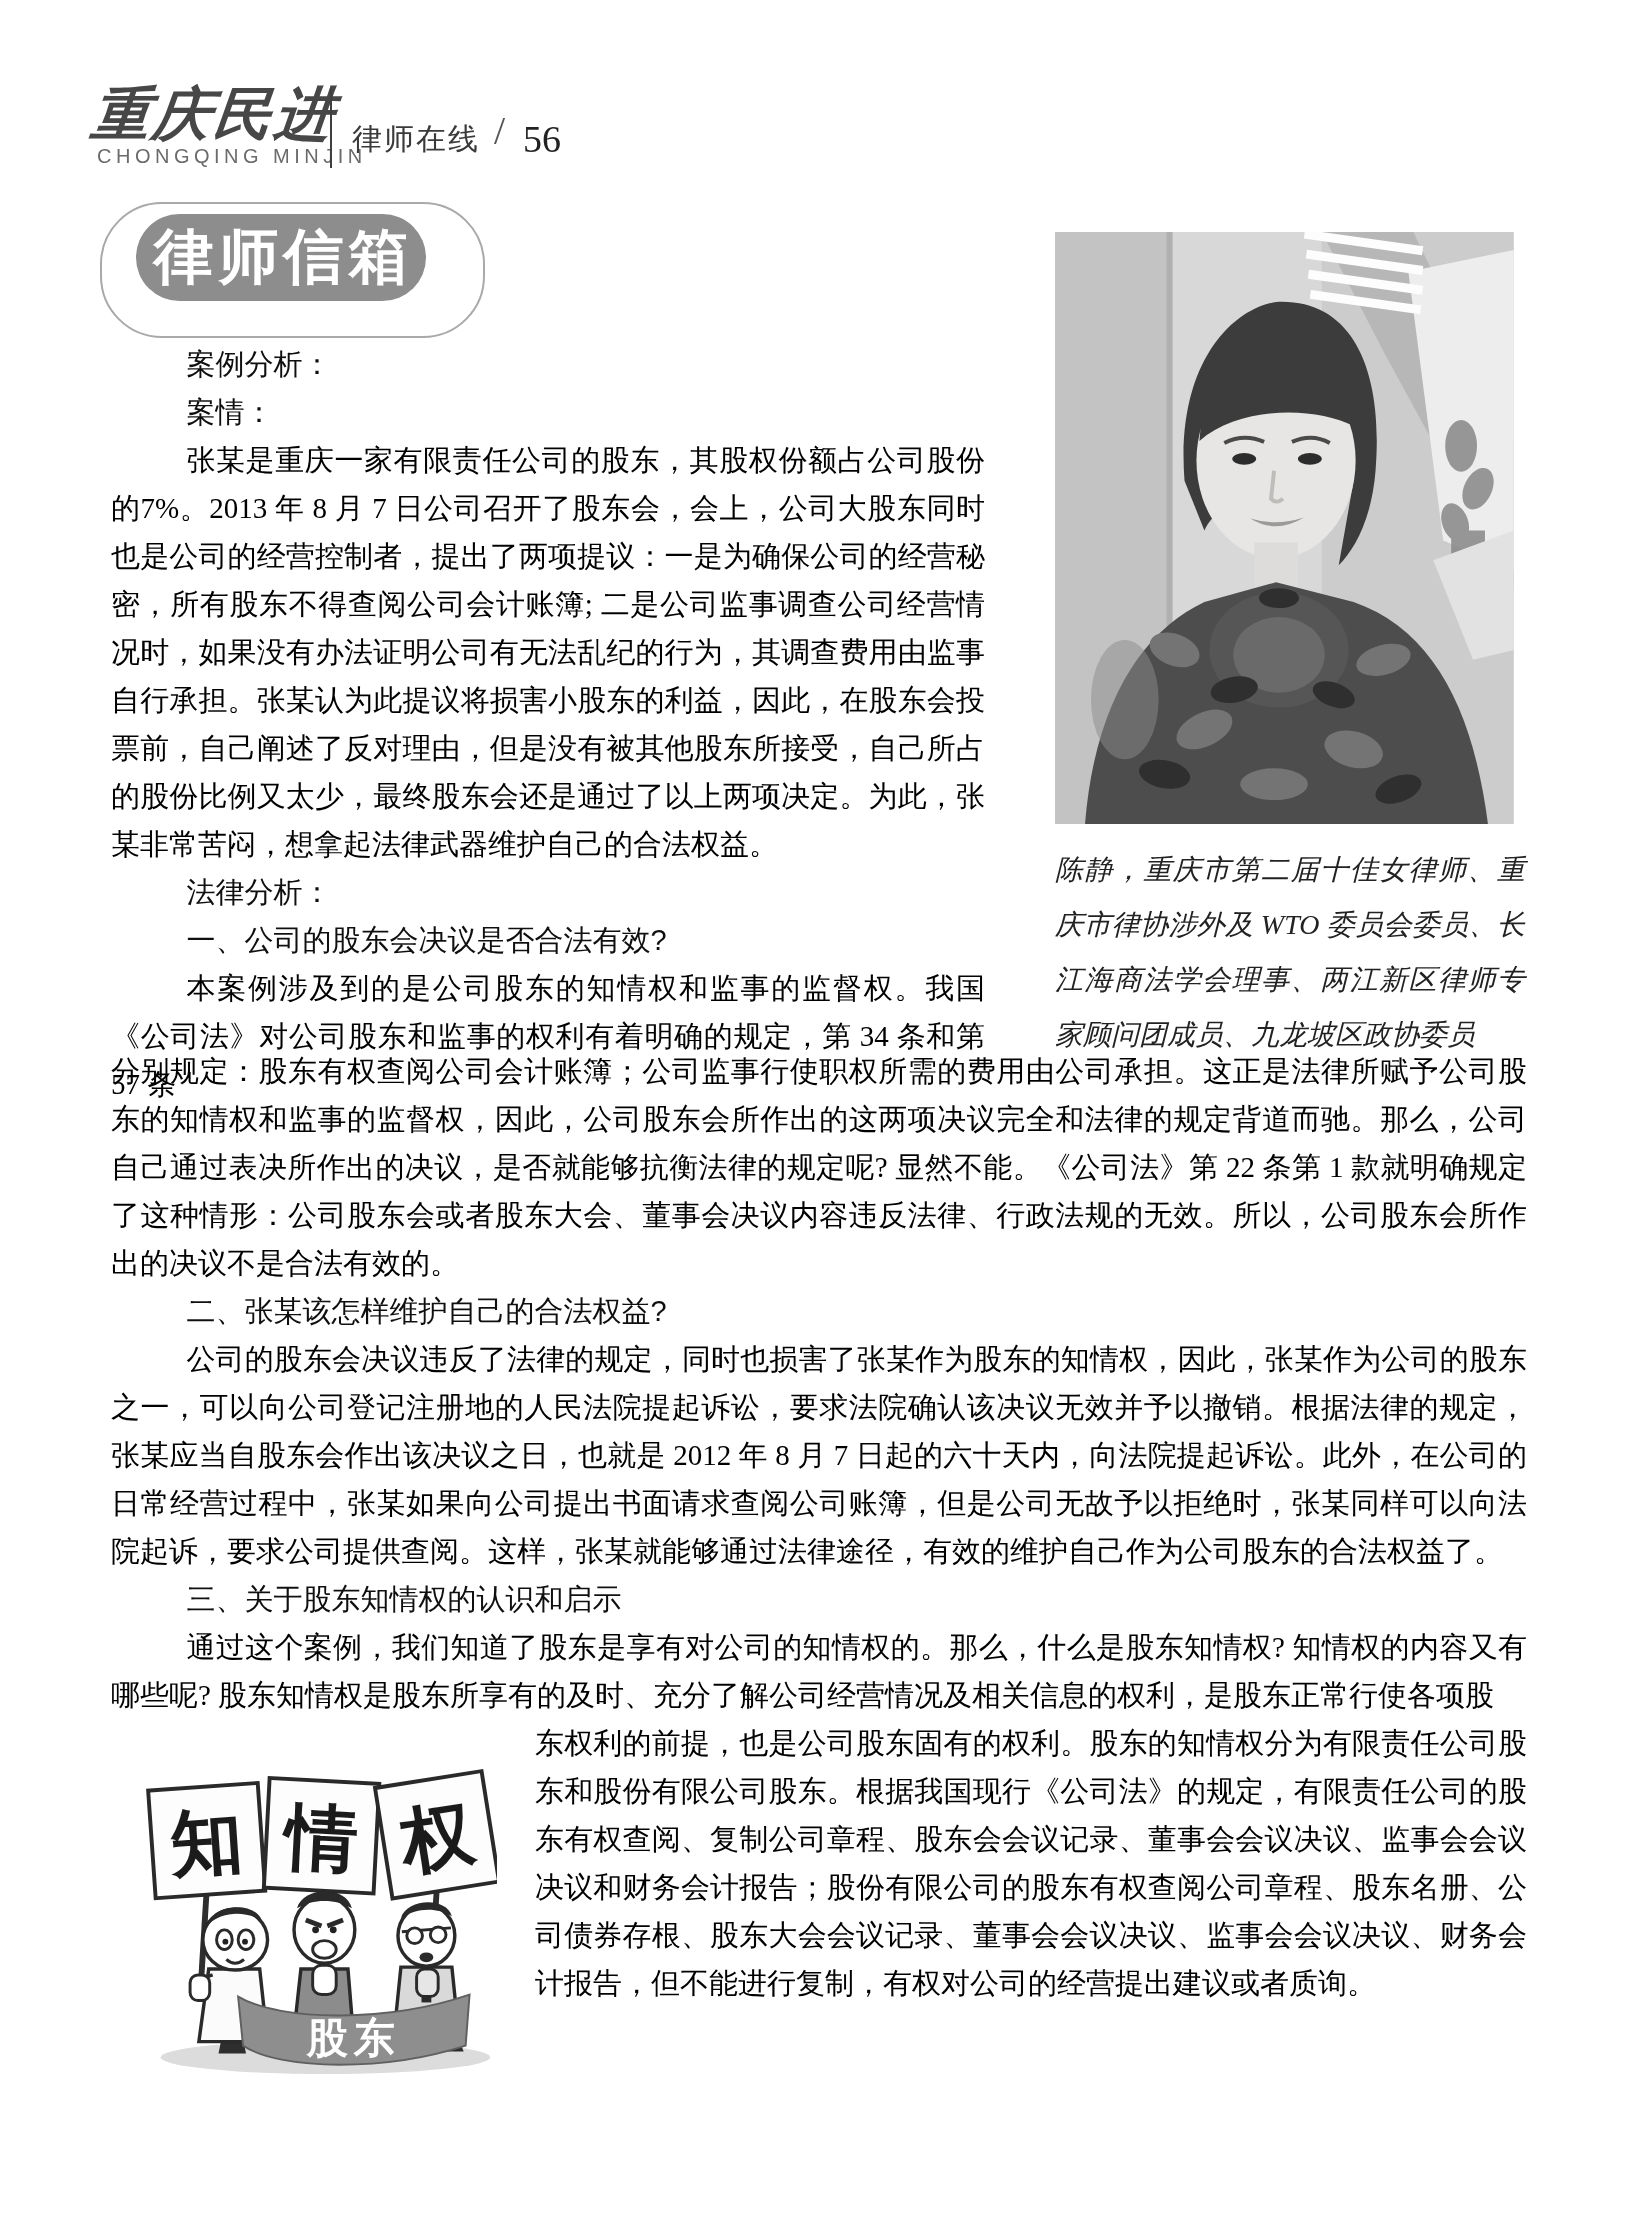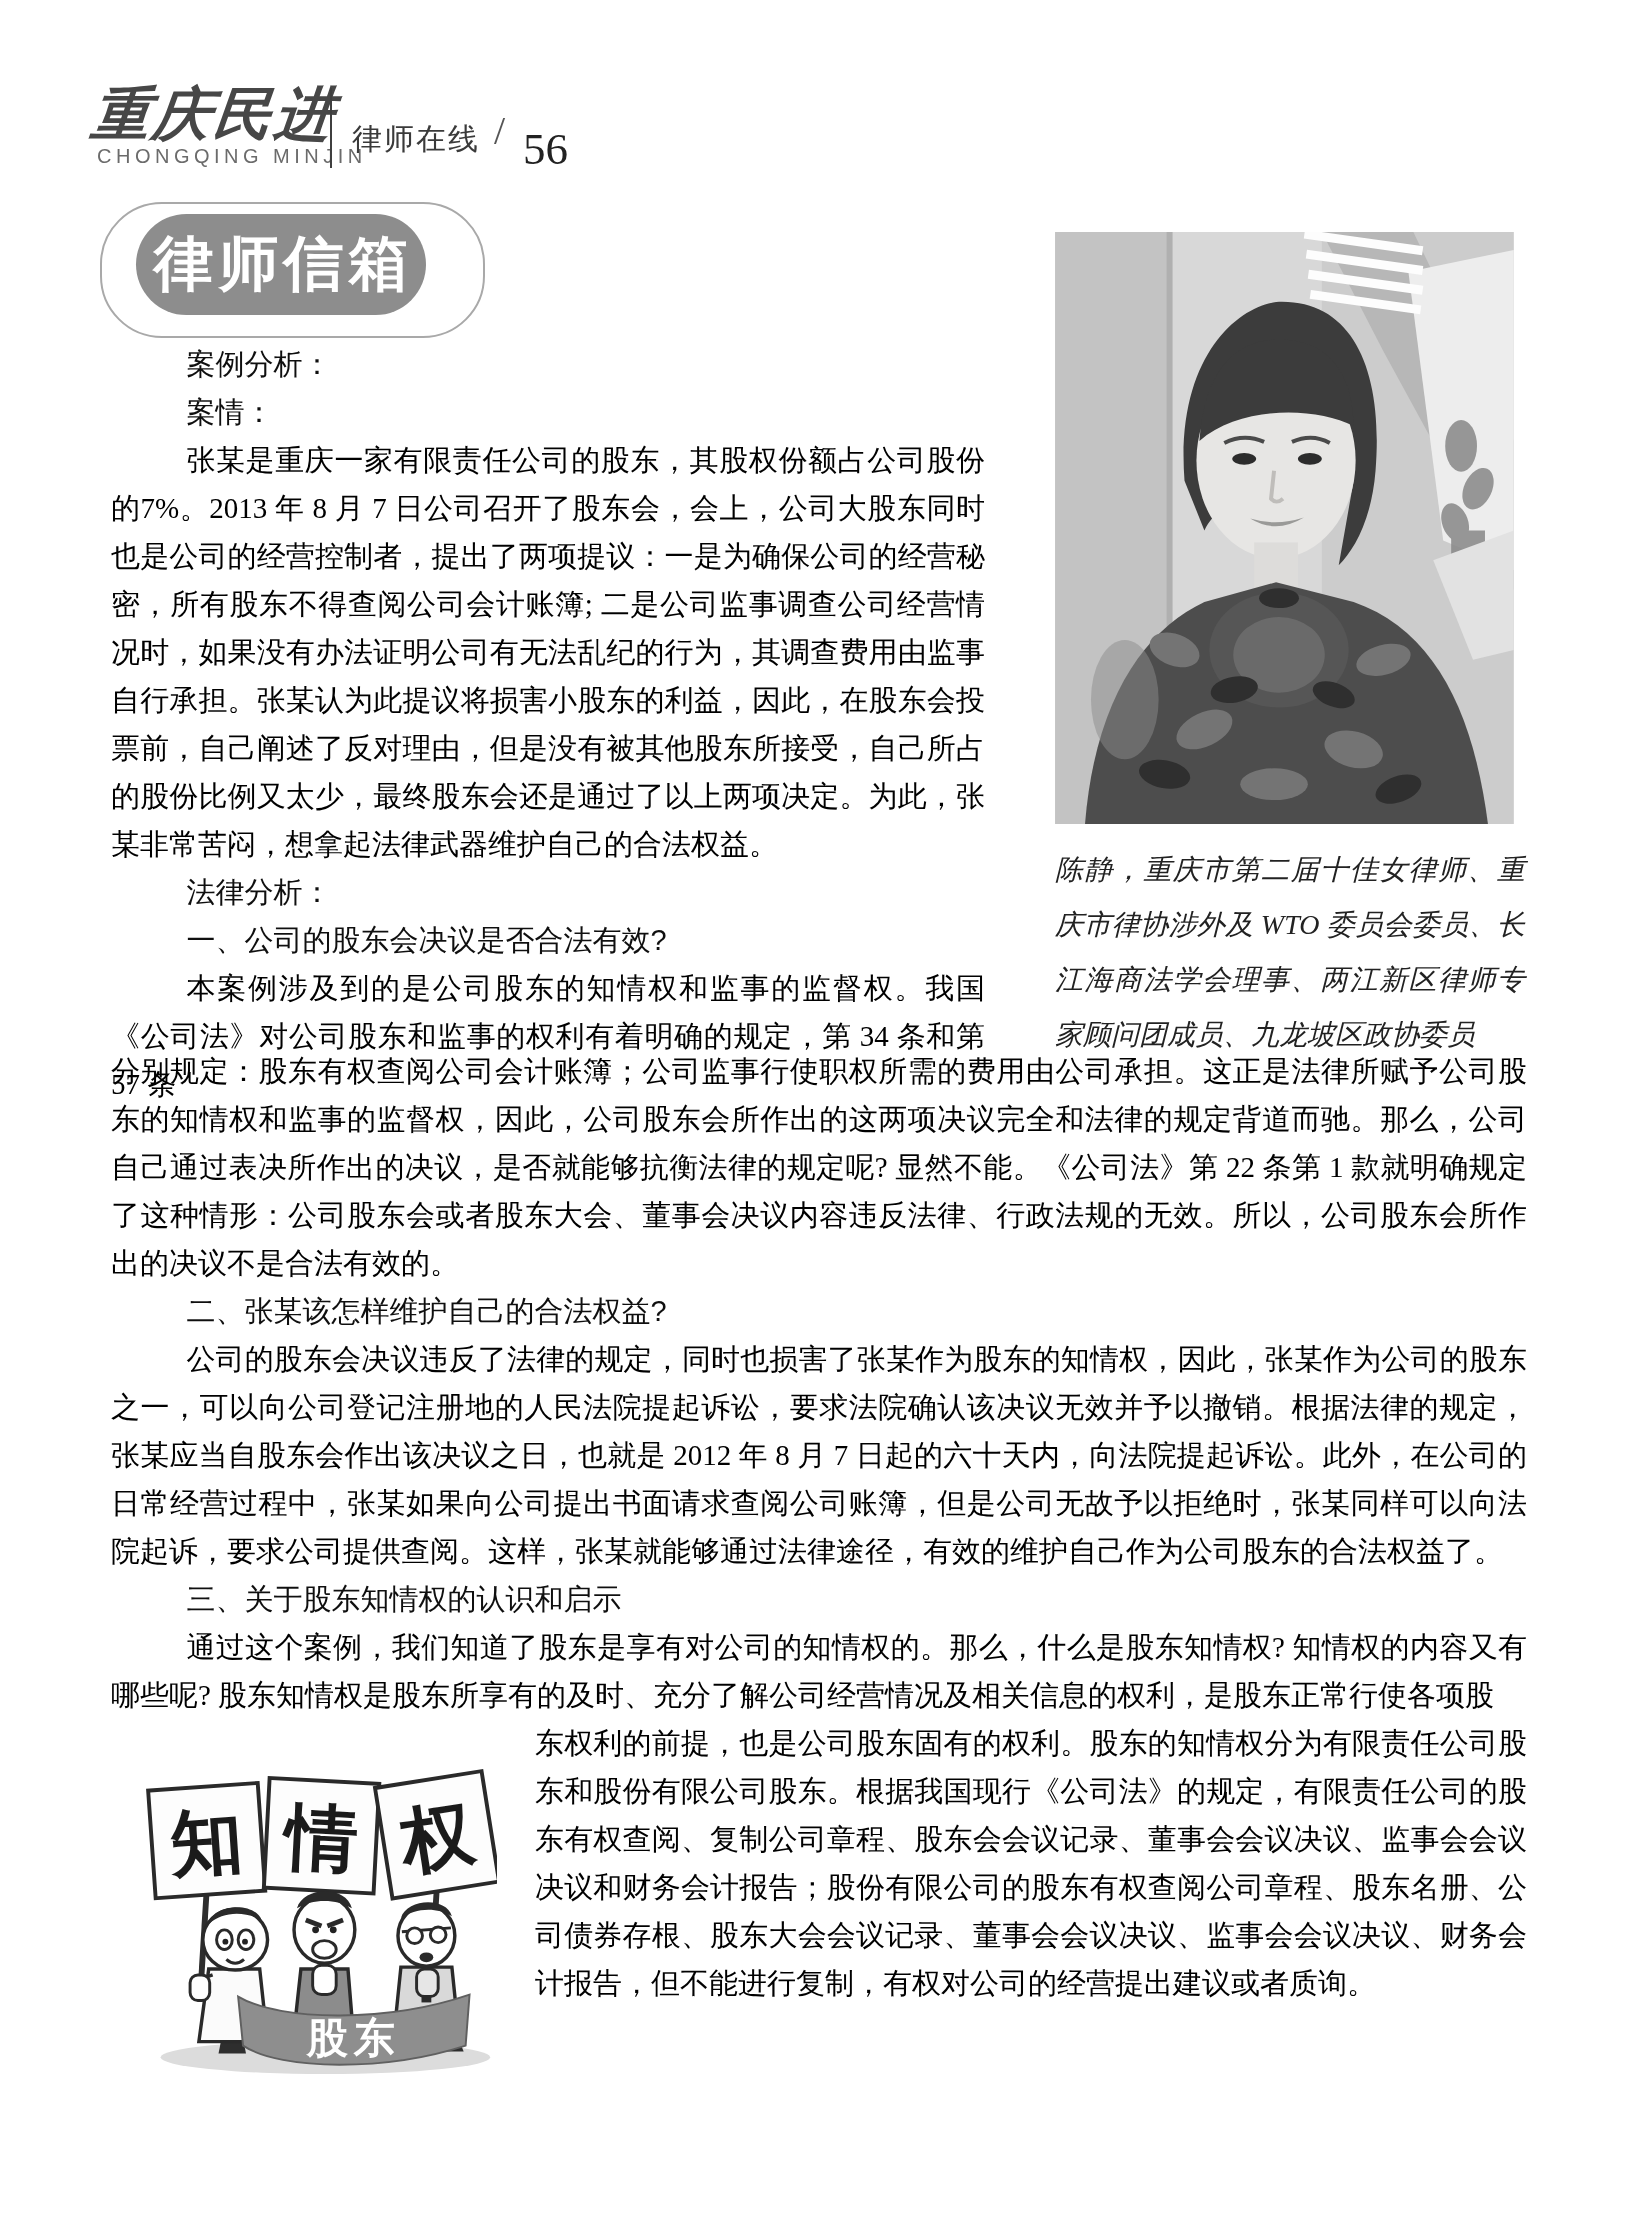--- a/index.html
+++ b/index.html
@@ -19,28 +19,28 @@
     position:absolute;left:97px;top:145px;
     font-family:"Liberation Sans","DejaVu Sans",sans-serif;
     font-size:20px;letter-spacing:4.5px;color:#6b6b6b;white-space:nowrap;
   }
   .header-divider{position:absolute;left:330px;top:88px;width:2px;height:80px;background:#3f3f3f;}
   .section-label{
     position:absolute;left:352px;top:119px;font-size:30px;color:#3a3a3a;
     letter-spacing:2px;white-space:nowrap;
   }
   .section-slash{position:absolute;left:494px;top:107px;font-size:40px;color:#555;font-weight:300;}
-  .section-pagenum{position:absolute;left:523px;top:123px;font-size:45px;color:#222;}
+  .section-pagenum{position:absolute;left:523px;top:117px;font-size:38px;color:#222;}
   
   .title-ring{
     position:absolute;left:100px;top:202px;width:381px;height:132px;
     border:2px solid #a9a9a9;border-radius:62px;background:transparent;
   }
   .title-pill{
-    position:absolute;left:136px;top:214px;width:290px;height:101px;
+    position:absolute;left:136px;top:214px;width:290px;height:87px;
     background:#8d8d8d;border-radius:51px;display:flex;align-items:center;justify-content:center;
   }
   .title-pill span{
     font-family:"Liberation Sans","DejaVu Sans",sans-serif;
     font-size:60px;font-weight:700;color:#ffffff;letter-spacing:5px;
     text-indent:5px;white-space:nowrap;
   }
   
   .tblock{position:absolute;text-align:justify;}
   .tblock p,.tblock div{margin:0;padding:0;}

